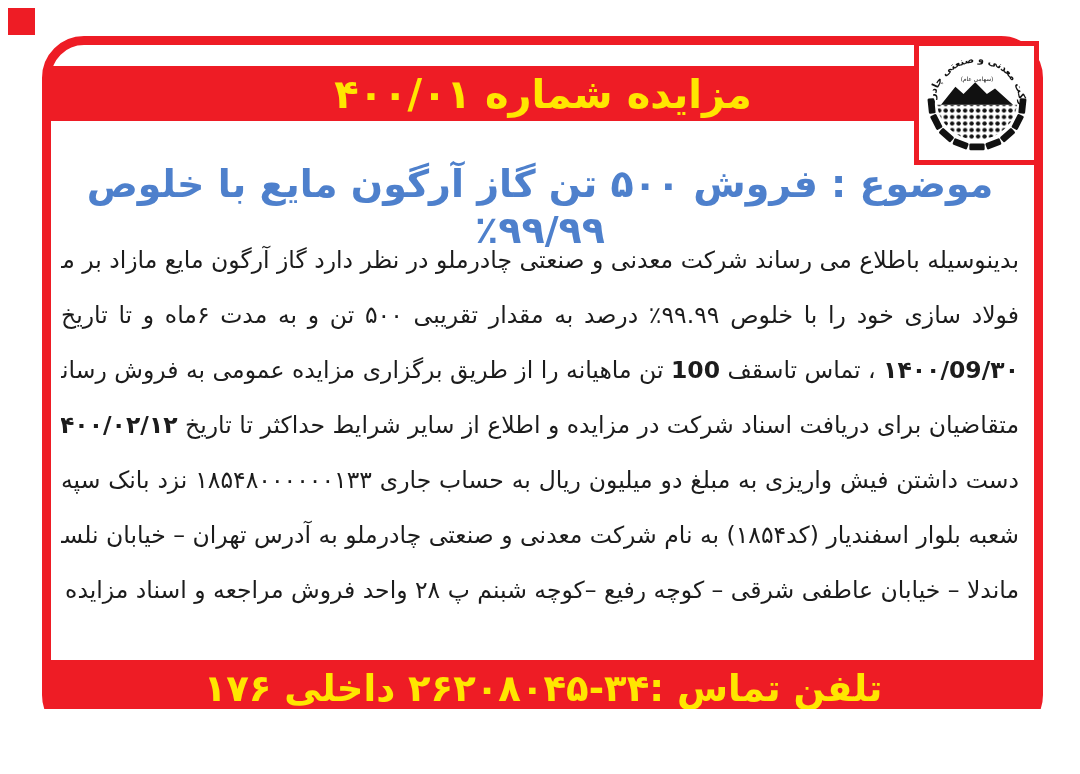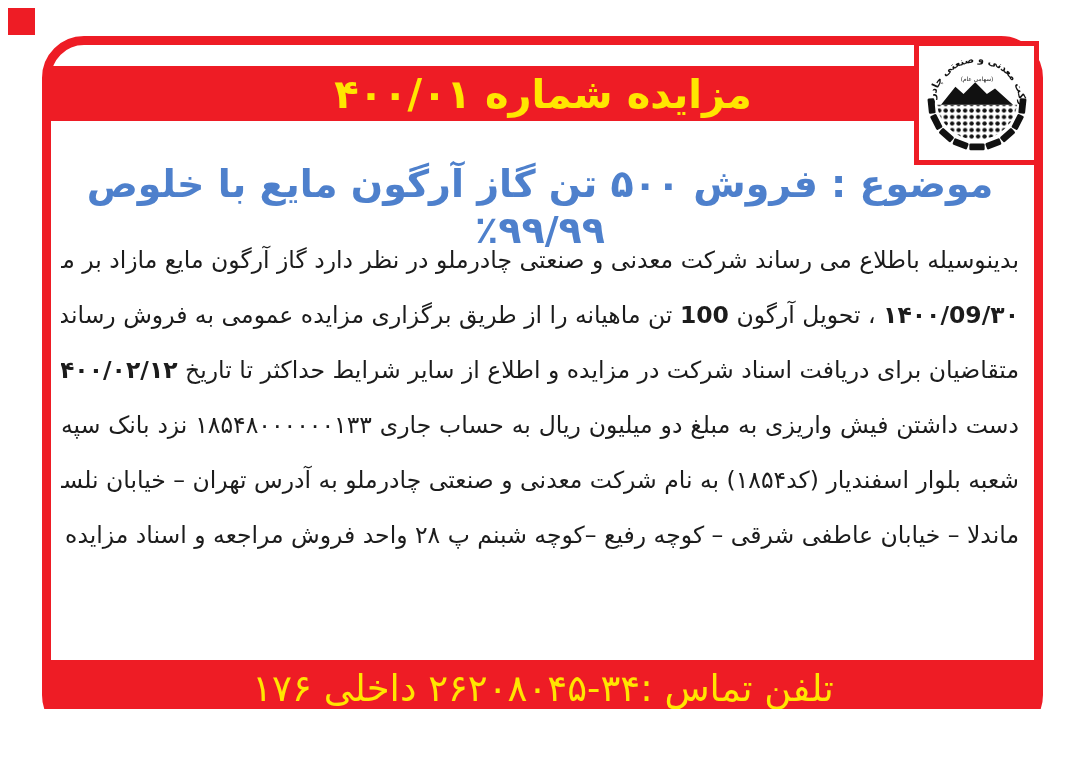--- a/index.html
+++ b/index.html
@@ -33,21 +33,21 @@
   .bline{
     height:55px;line-height:55px;font-size:23.5px;color:var(--ink);
     text-align:justify;text-align-last:justify;white-space:nowrap;overflow:hidden;
   }
   .bline.last{text-align:right;text-align-last:right}
   .bline .bold{font-weight:bold}
   .footer-bar{
     position:absolute;left:51px;top:660px;width:984px;height:57px;background:var(--red);
     display:flex;align-items:center;justify-content:center;z-index:2;
   }
-  .footer-text{color:var(--yellow);font-size:37px;font-weight:normal;line-height:1}
+  .footer-text{color:var(--yellow);font-size:37px;font-weight:bold;line-height:1}
 </style>
 </head>
 <body>
 
 <div class="page">
 
   <div class="corner-chip"></div>
 
   <div class="frame"></div>
 
@@ -85,21 +85,22 @@
         <rect x="51.5" y="105" width="17" height="7.5" rx="1.5" transform="rotate(63 60 58)"></rect>
         <rect x="51.5" y="105" width="17" height="7.5" rx="1.5" transform="rotate(84 60 58)"></rect>
       </g>
     </svg>
   </div>
 
   <div class="subject">موضوع : فروش ۵۰۰ تن گاز آرگون مایع با خلوص ۹۹/۹۹٪</div>
 
   <div class="body-par">
       <div class="bline"><span>بدینوسیله باطلاع می رساند شرکت معدنی و صنعتی چادرملو در نظر دارد گاز آرگون مایع مازاد بر مصرف</span></div>
-      <div class="bline"><span class="bold">۱۴۰۰/09/۳۰</span><span> ، تحویل آرگون </span><span class="bold">100</span><span> تن ماهیانه را از طریق برگزاری مزایده عمومی به فروش رساند.</span></div>
+      <div class="bline"><span>فولاد سازی خود را با خلوص ۹۹.۹۹٪ درصد به مقدار تقریبی ۵۰۰ تن و به مدت ۶ماه و تا تاریخ</span></div>
+      <div class="bline"><span class="bold">۱۴۰۰/09/۳۰</span><span> ، تماس تاسقف </span><span class="bold">100</span><span> تن ماهیانه را از طریق برگزاری مزایده عمومی به فروش رساند.</span></div>
       <div class="bline"><span>متقاضیان برای دریافت اسناد شرکت در مزایده و اطلاع از سایر شرایط حداکثر تا تاریخ </span><span class="bold">۱۴۰۰/۰۲/۱۲</span></div>
       <div class="bline"><span>دست داشتن فیش واریزی به مبلغ دو میلیون ریال به حساب جاری ۱۸۵۴۸۰۰۰۰۰۰۱۳۳ نزد بانک سپه</span></div>
       <div class="bline"><span>شعبه بلوار اسفندیار (کد۱۸۵۴) به نام شرکت معدنی و صنعتی چادرملو به آدرس تهران – خیابان نلسون</span></div>
       <div class="bline"><span>ماندلا – خیابان عاطفی شرقی – کوچه رفیع –کوچه شبنم پ ۲۸ واحد فروش مراجعه و اسناد مزایده را</span></div>
     </div>
 
   <div class="footer-bar">
     <div class="footer-text">تلفن تماس :۳۴-۲۶۲۰۸۰۴۵ داخلی ۱۷۶</div>
   </div>
 

